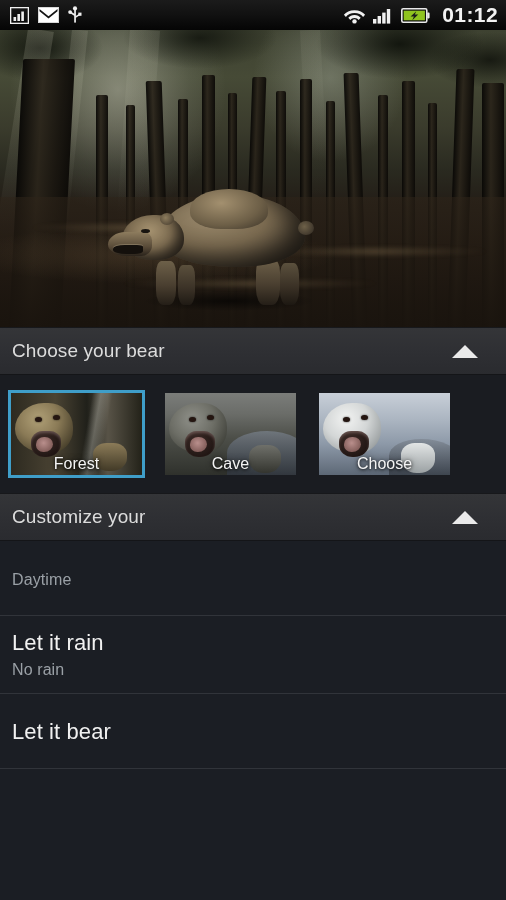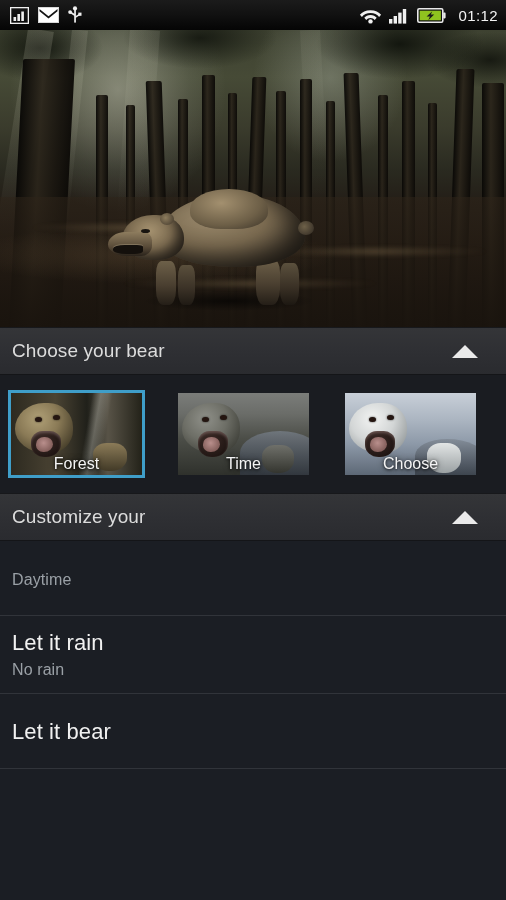--- a/index.html
+++ b/index.html
@@ -33,24 +33,24 @@
   }
   .status-left { display: flex; align-items: center; gap: 9px; }
   .status-right {
     margin-left: auto;
     display: flex;
     align-items: center;
     gap: 7px;
   }
   .status-clock {
     color: #f2f2f2;
-    font-size: 15px;
+    font-size: 21px;
     letter-spacing: 0.4px;
     margin-left: 5px;
-    font-weight: 400;
+    font-weight: 700;
   }
   .ic { display: block; }
 
   
   .preview {
     position: relative;
     height: 297px;
     width: 100%;
     overflow: hidden;
     background: #1c1913;
@@ -205,21 +205,21 @@
     display: flex;
     align-items: center;
     padding-left: 8px;
     overflow: hidden;
     box-sizing: border-box;
   }
   .thumb {
     position: relative;
     width: 131px;
     height: 82px;
-    margin-right: 30px;
+    margin-right: 17px;
     flex: 0 0 auto;
     border: 3px solid transparent;
     box-sizing: content-box;
     overflow: hidden;
   }
   .thumb.selected { border-color: #3f9ec9; }
   .thumb-art { position: absolute; inset: 0; overflow: hidden; }
   .thumb-label {
     position: absolute;
     left: 0; right: 0;
@@ -475,21 +475,21 @@
         <div class="th-mtn" style="left:62px; width:80px; height:44px; border-radius:50% 50% 0 0;"></div>
         <div class="th-bear">
           <div class="th-head cave-head"></div>
           <div class="th-jaw"></div>
           <div class="th-tongue"></div>
           <div class="th-eye" style="left:30px; top:20px;"></div>
           <div class="th-eye" style="left:48px; top:18px;"></div>
         </div>
         <div class="th-paw cave-paw" style="left:84px; top:52px; width:32px; height:28px;"></div>
       </div>
-      <span class="thumb-label">Time</span>
+      <span class="thumb-label">Cave</span>
     </div>
 
     <div class="thumb">
       <div class="thumb-art">
         <div class="art-polar"></div>
         <div class="th-mtn" style="left:70px; width:70px; height:36px; border-radius:46% 54% 0 0; opacity:.8;"></div>
         <div class="th-bear">
           <div class="th-head polar-head"></div>
           <div class="th-jaw"></div>
           <div class="th-tongue"></div>

